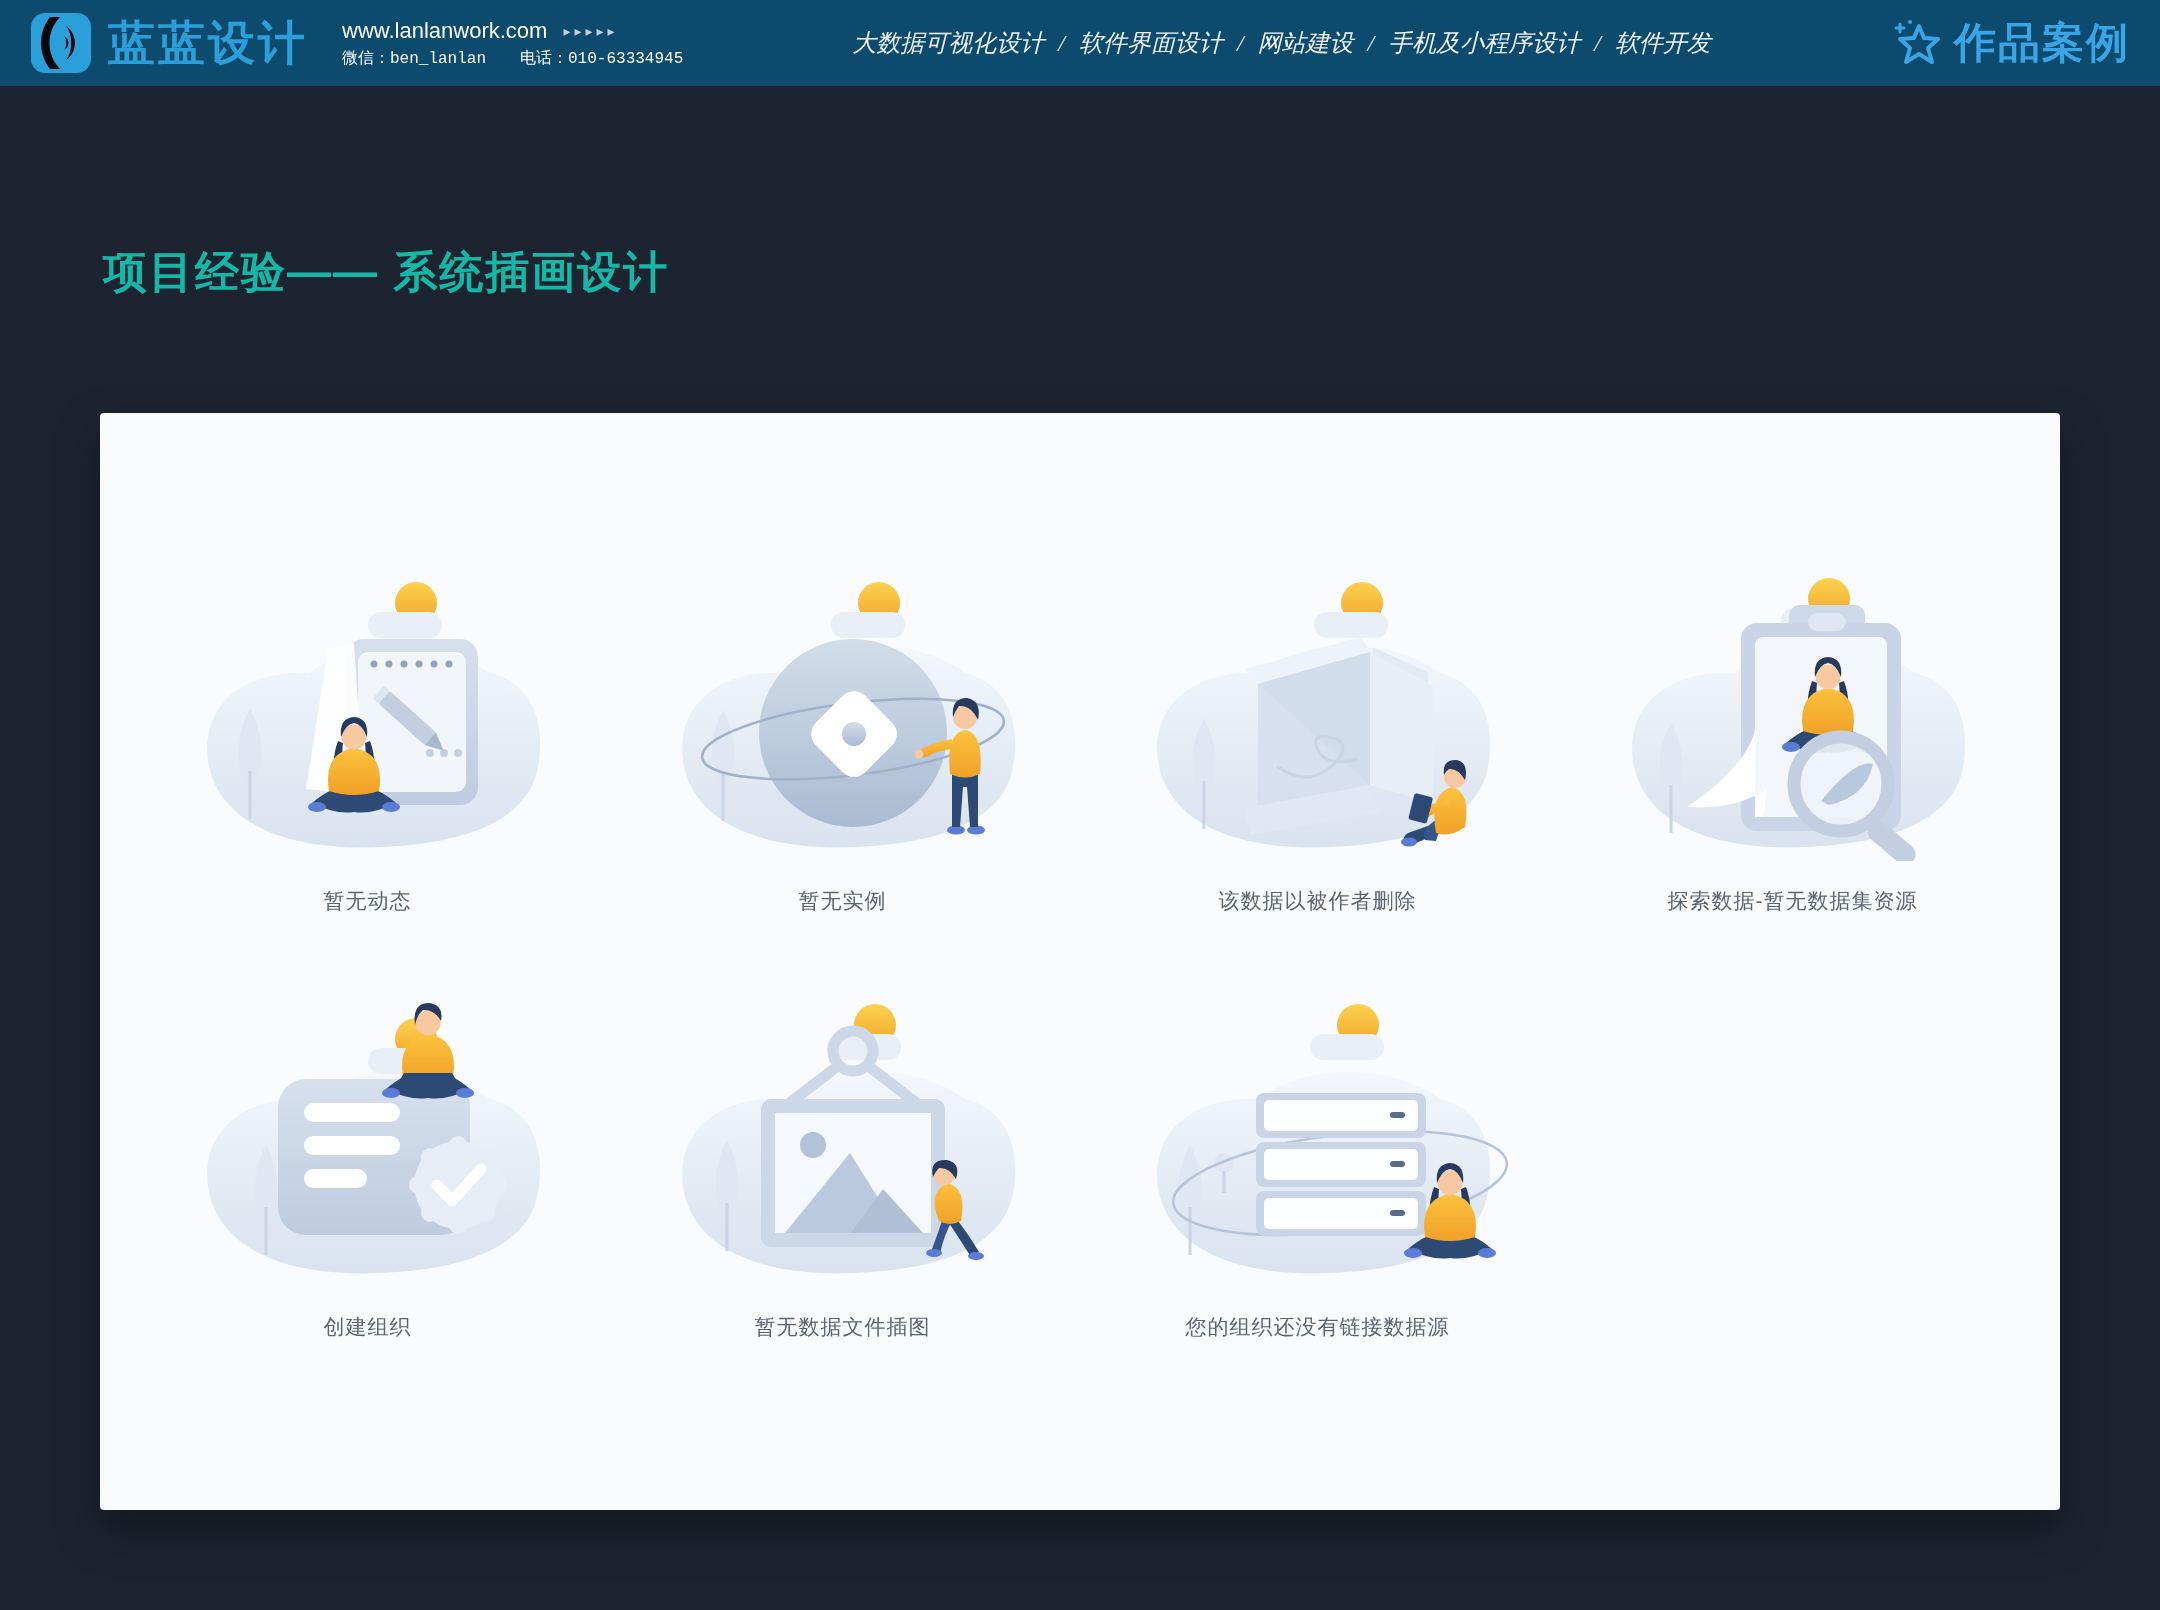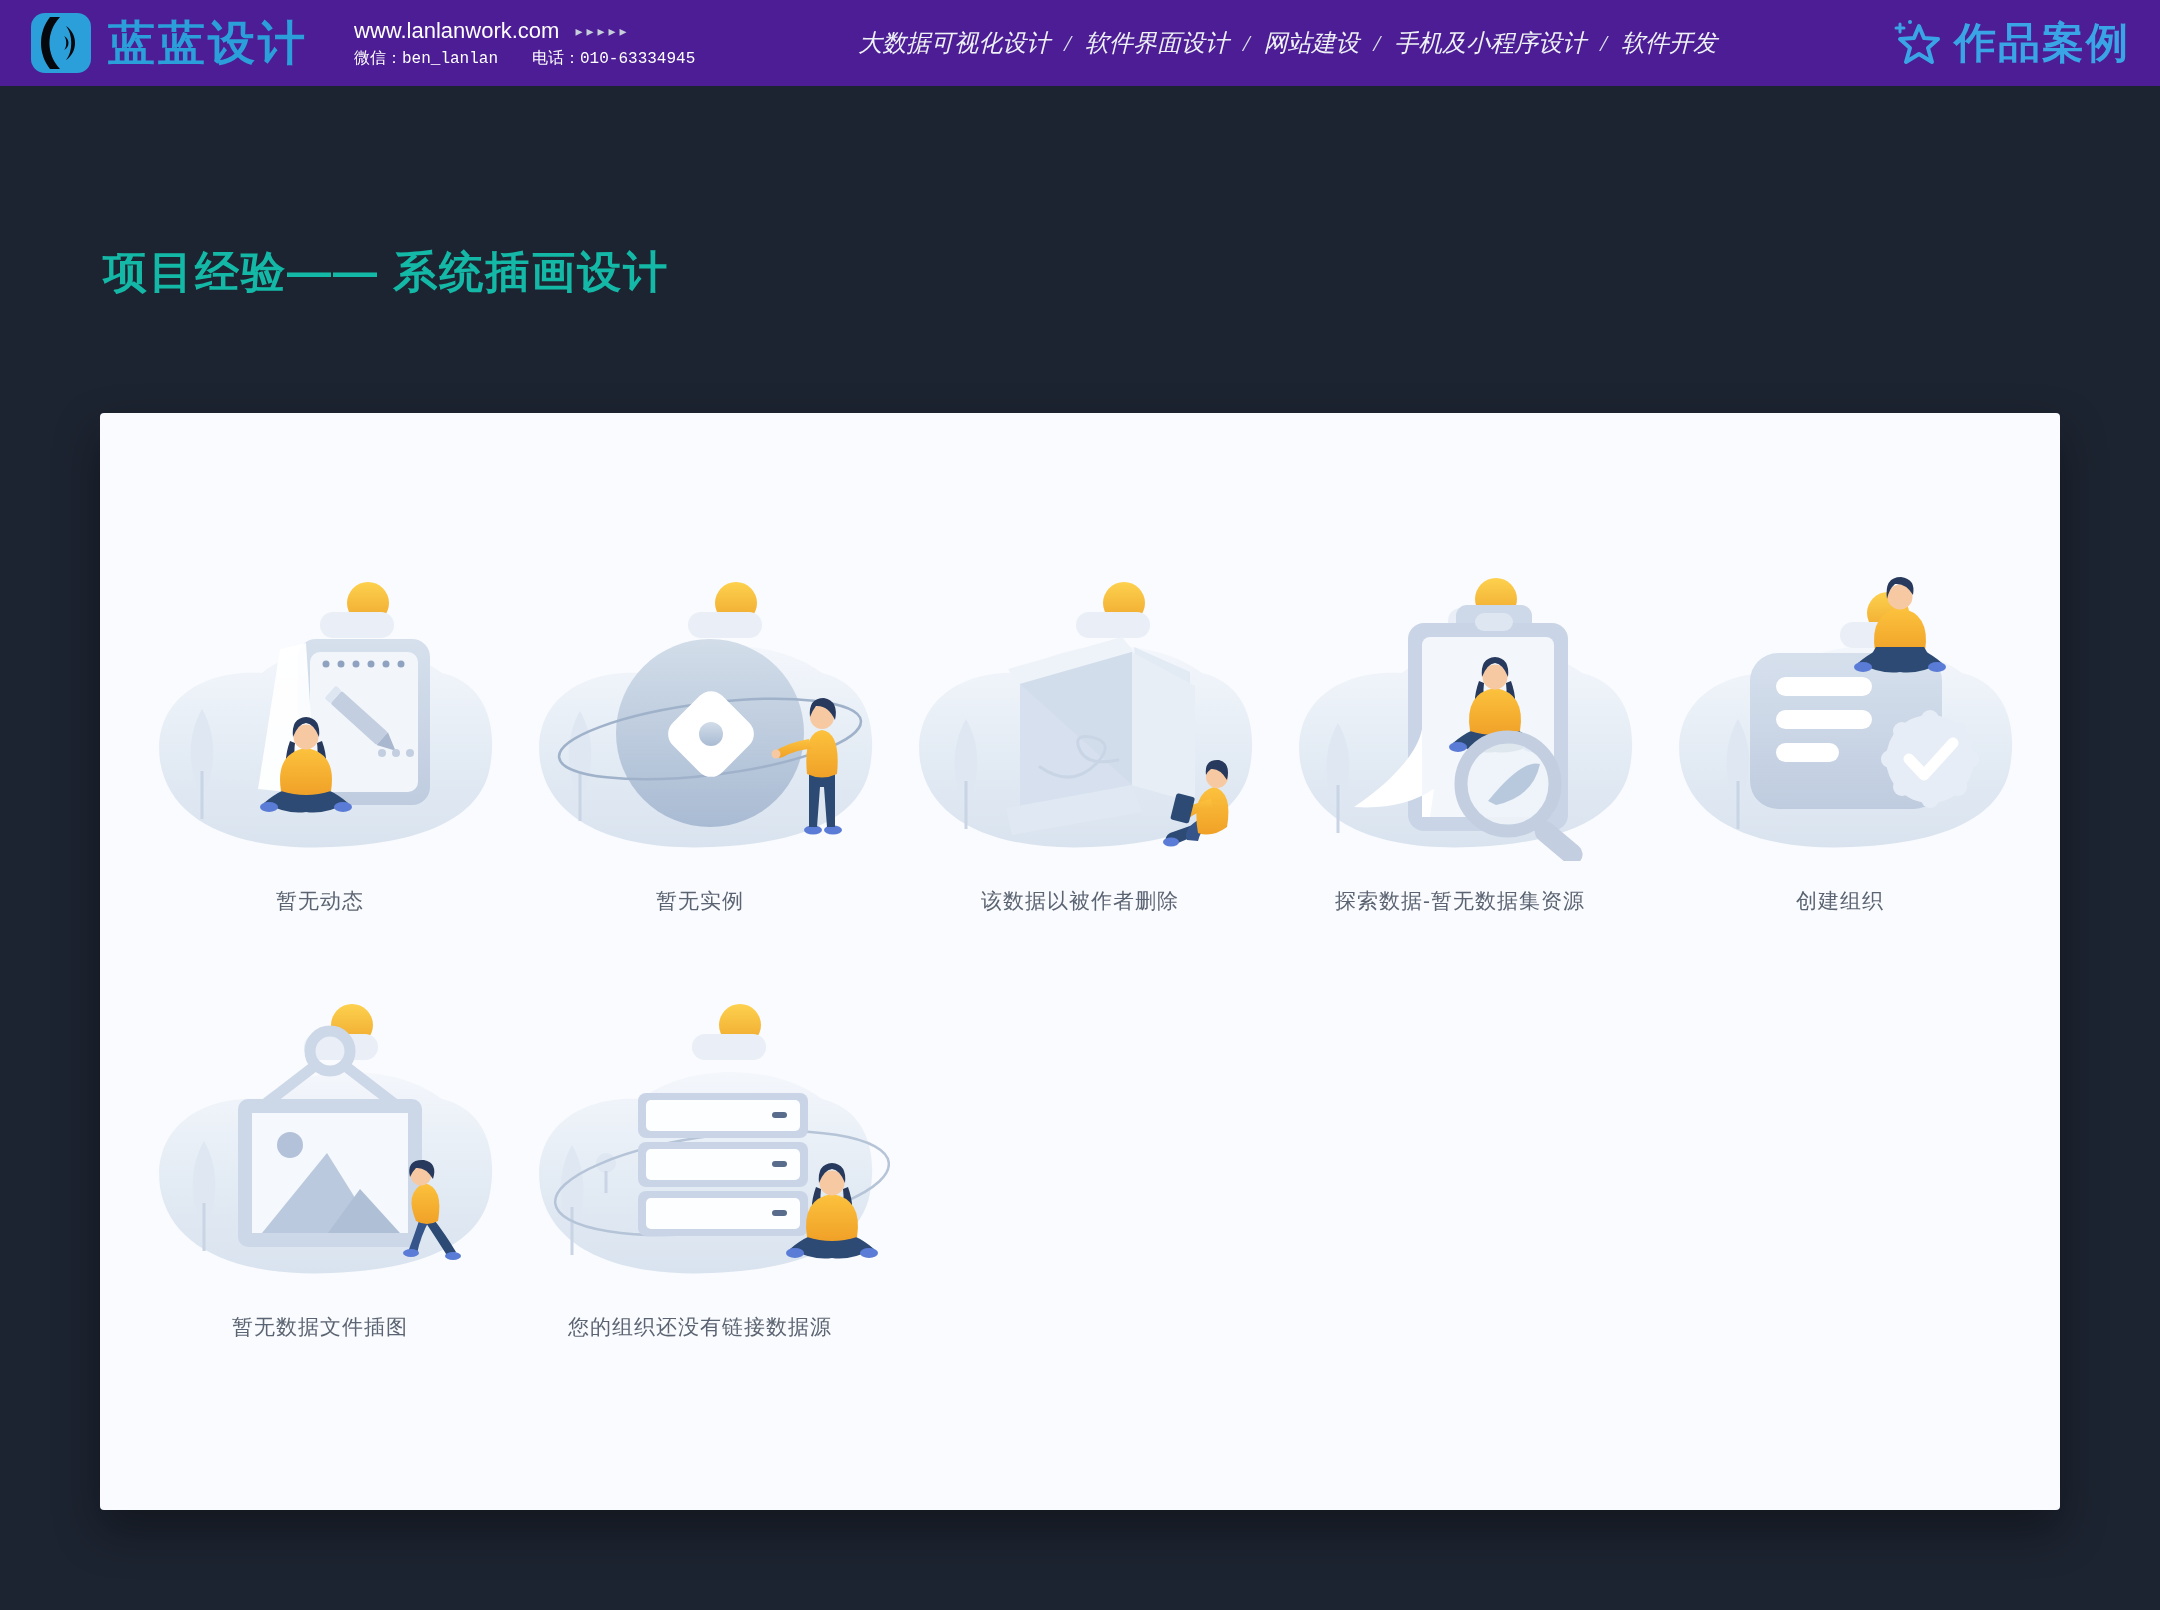--- a/index.html
+++ b/index.html
@@ -1,21 +1,21 @@
 <!DOCTYPE html>
 <html><head>
 <meta charset="utf-8">
 <style>
   * { margin:0; padding:0; box-sizing:border-box; }
   html,body { width:2160px; height:1610px; overflow:hidden; }
   body { background:#1d2431; font-family:"Liberation Sans", sans-serif; position:relative; }
 
   
-  .header { position:absolute; left:0; top:0; width:2160px; height:86px; background:#4c1d95;
-            display:flex; align-items:center; padding:0 30px;gap:12px; }
+  .header { position:absolute; left:0; top:0; width:2160px; height:86px; background:#0c4a6e;
+            display:flex; align-items:center; padding:0 30px; }
   .brand { display:flex; align-items:center; gap:16px; }
   .brand-name { font-size:47px; font-weight:700; color:#2b9fd9; letter-spacing:3px; }
   .contact { margin-left:34px; display:flex; flex-direction:column; gap:4px; }
   .contact-line1 { display:flex; align-items:center; gap:16px; }
   .site-url { color:#ffffff; font-size:22px; }
   .arrows { color:#c7cfda; font-size:14px; letter-spacing:4px; }
   .contact-line2 { color:#ffffff; font-size:16px; display:flex; gap:34px;font-family:Liberation Mono, monospace; }
   .nav { flex:1; display:flex; justify-content:center; align-items:center;
          font-family:"Liberation Serif", serif; font-style:italic;
          font-size:24px; color:#eef1f5; }
@@ -25,21 +25,21 @@
   .portfolio-label { font-size:42px; font-weight:700; color:#3aa5e6; letter-spacing:2px; }
 
   
   .page-title { position:absolute; left:103px; top:243px; color:#14b8a6;
                 font-size:44px; font-weight:700; letter-spacing:2px; }
 
   
   .card { position:absolute; left:100px; top:413px; width:1960px; height:1097px;
           background:#fafbfe; border-radius:4px; box-shadow:0 20px 45px rgba(0,0,0,.38);
           padding:138px 30px 0 30px; }
-  .grid { display:grid; grid-template-columns:repeat(5,1fr); row-gap:62px; }
+  .grid { display:grid; grid-template-columns:repeat(4,1fr); row-gap:62px; }
   .tile { display:flex; flex-direction:column; align-items:center; }
   .tile svg { display:block; }
   .caption { margin-top:26px; font-size:21px; color:#5b6472; letter-spacing:1px; text-align:center; }
 </style>
 </head>
 <body>
 
 <svg style="position:absolute;width:0;height:0" aria-hidden="true">
   <defs>
     <linearGradient id="gBlob" x1="0" y1="0" x2="0" y2="1">

